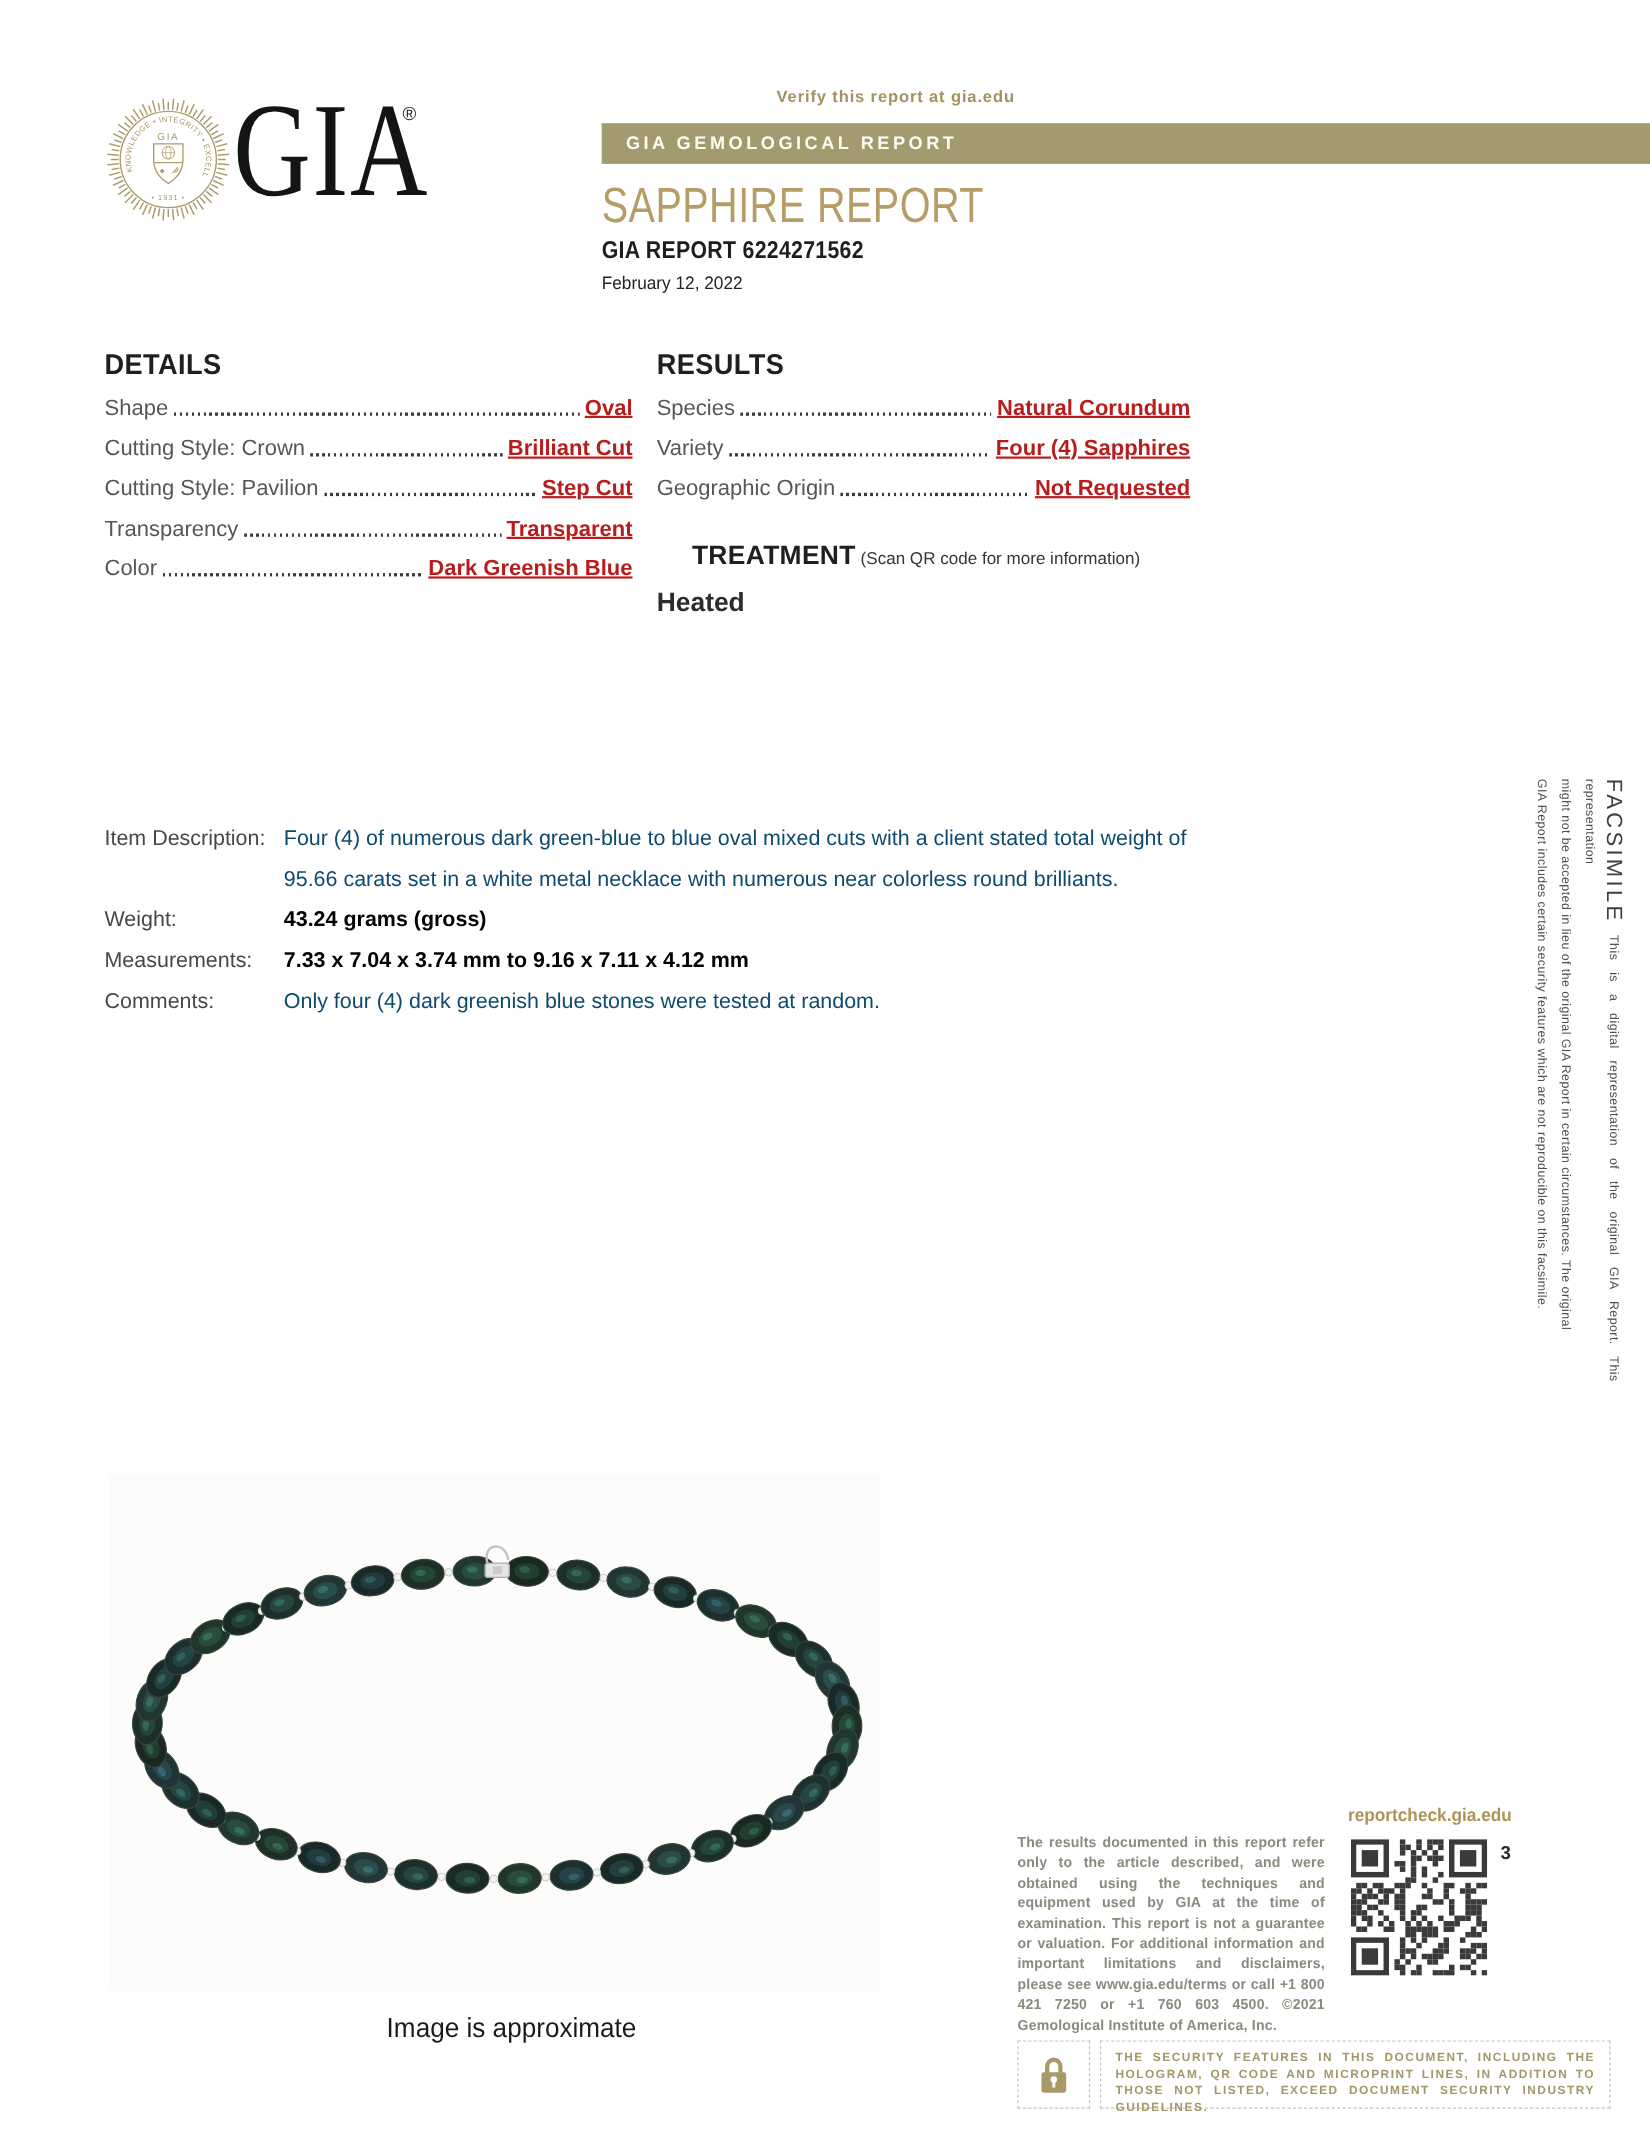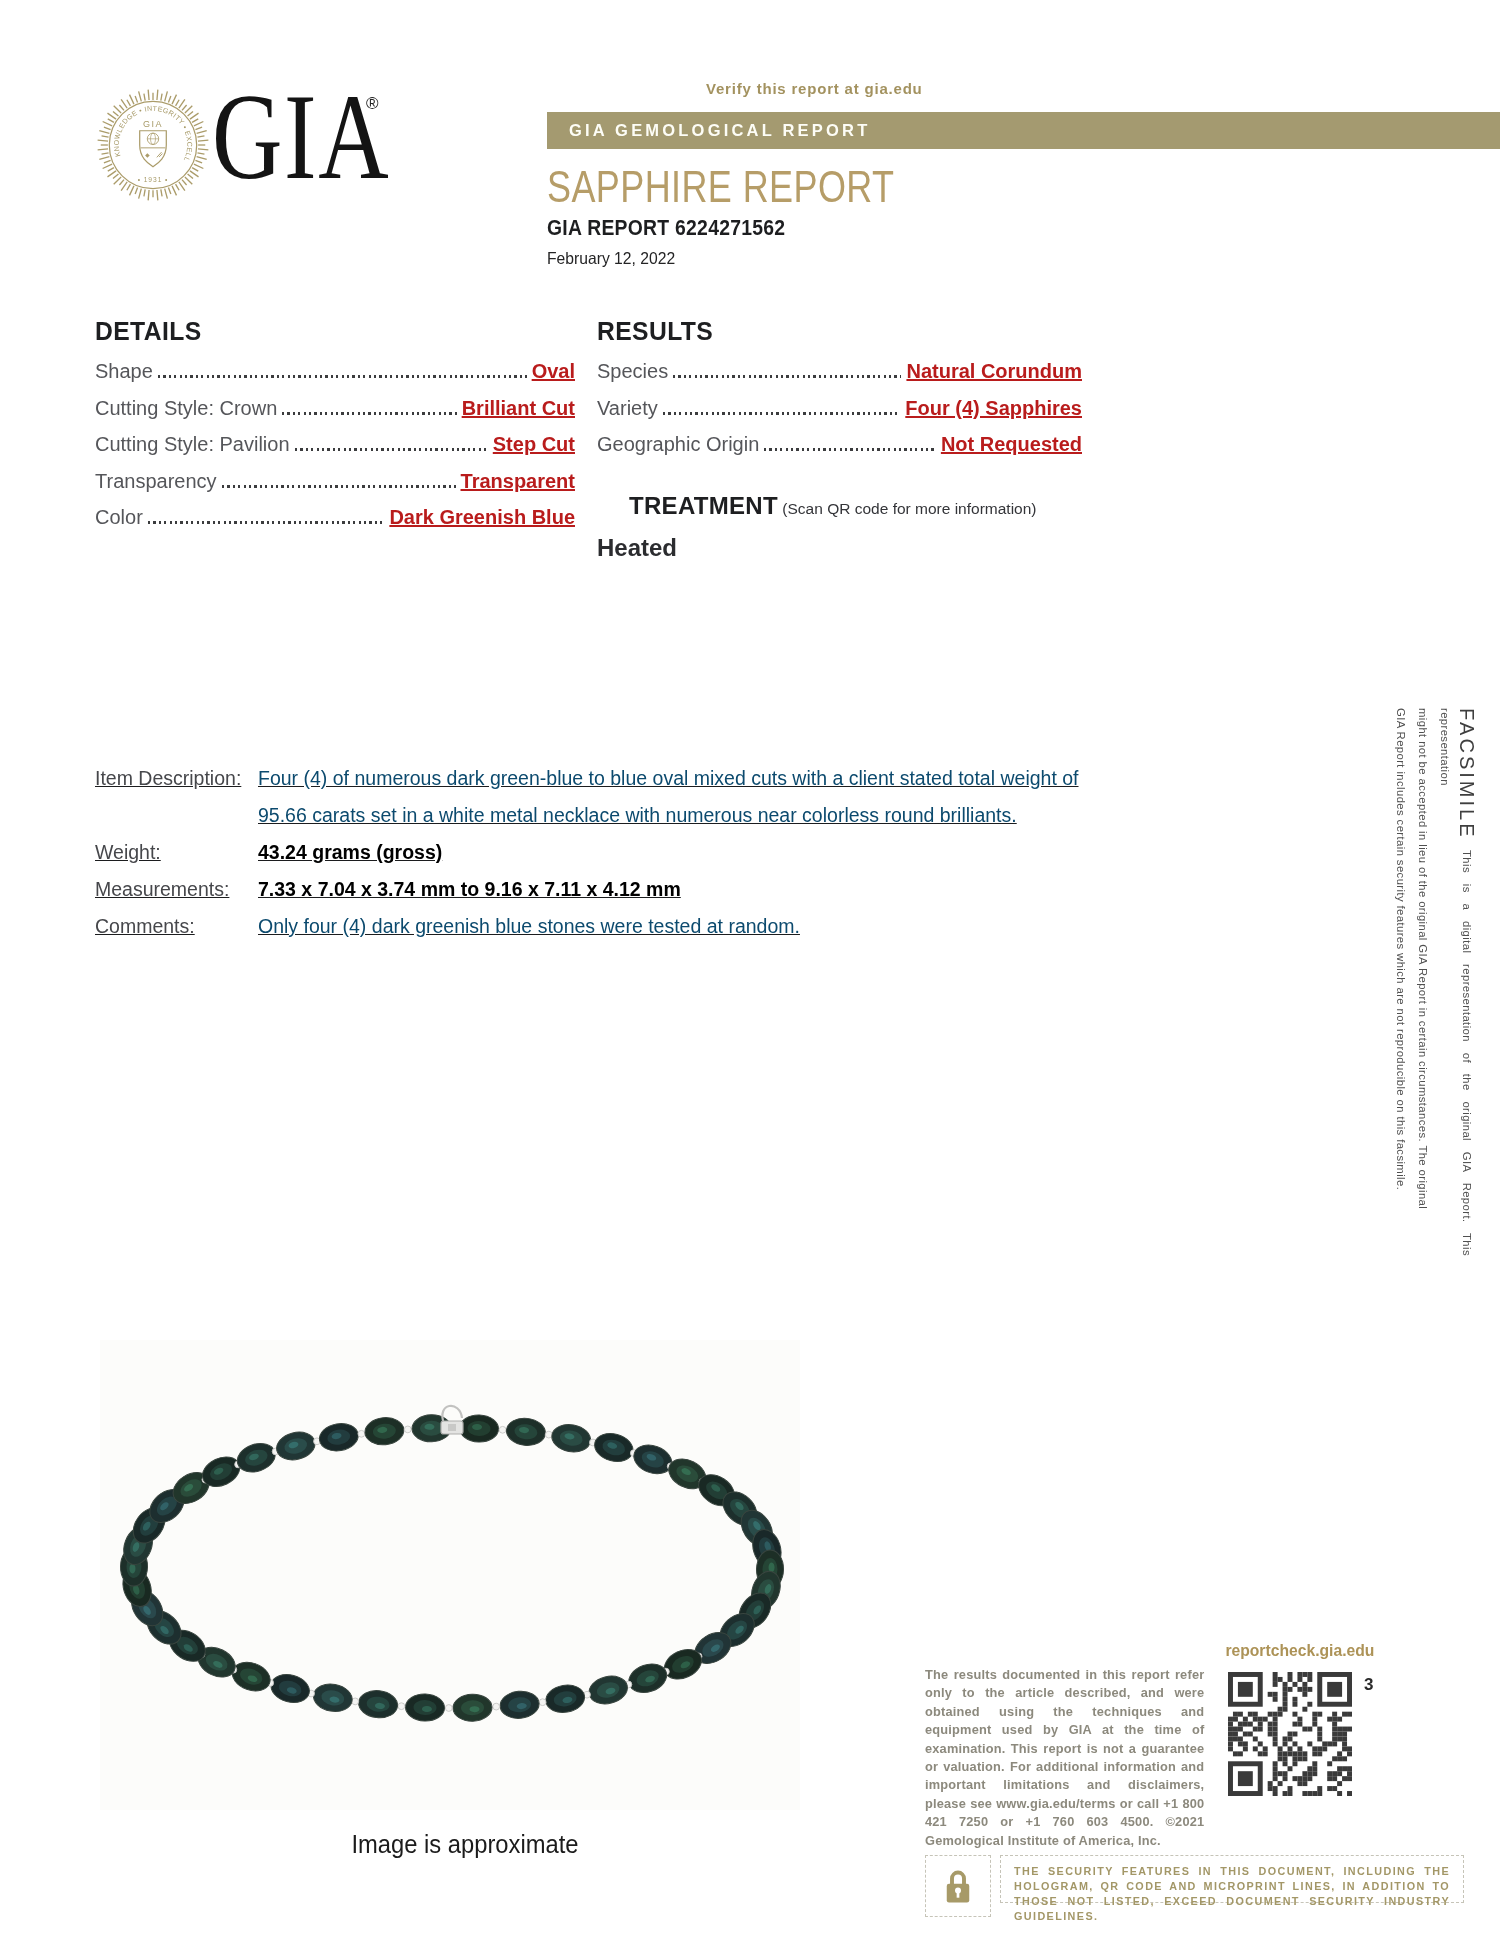--- a/index.html
+++ b/index.html
@@ -32,21 +32,21 @@
   .spec-row .dots{flex:1 1 auto;height:3px;margin:0 5px 5px 5px;
         background-image:repeating-linear-gradient(to right,#3b3c3e 0 2.2px,transparent 2.2px 5.4px);}
   .spec-row .val{color:#b91c1c;font-weight:700;white-space:nowrap;text-decoration:underline;}
   .treatment{left:597px;top:492px;width:500px;}
   .treat-line{white-space:nowrap;}
   .treat-h{font-size:24px;font-weight:700;color:#1e1f21;letter-spacing:0.3px;margin-left:32px;}
   .treat-note{font-size:15.5px;color:#333438;}
   .treat-val{margin-top:14px;font-size:24px;color:#2b2c2f;font-weight:bold;}
 
   
-  .itemblock{left:95px;top:760px;width:995px;text-decoration:underline;}
+  .itemblock{left:95px;top:744px;width:995px;}
   .item-row{display:grid;grid-template-columns:163px 1fr;column-gap:0;line-height:37px;font-size:19.5px;}
   .item-row .ilbl{color:#46474b;}
   .item-row .ival{color:#0c4a6e;}
   .item-row.bold .ival{font-weight:700;color:#000000;}
 
   
   .facsimile{right:22px;top:708px;height:548px;writing-mode:vertical-rl;
              font-size:11.3px;color:#505050;line-height:22px;letter-spacing:0.4px;}
   .facsimile .fline{text-align:justify;height:548px;}
   .fac-title{font-size:20px;letter-spacing:3px;color:#3f3f3f;font-weight:400;}
@@ -58,21 +58,21 @@
 
   
   .reportcheck{left:1222px;top:1641px;width:136px;text-align:center;font-size:16.5px;color:#ad9357;font-weight:700;
                transform:scaleX(0.95);transform-origin:center top;}
   .disclaimer{left:925px;top:1666px;width:288px;font-size:13.2px;line-height:18.4px;color:#8c897d;
               text-align:justify;letter-spacing:0.2px;font-weight:700;transform:scaleX(0.97);transform-origin:left top;}
   .qr{left:1228px;top:1672px;width:124px;height:124px;}
   .pageno{left:1364px;top:1675px;font-size:17px;font-weight:700;color:#2a2a2a;}
   .security{left:925px;top:1855px;display:flex;align-items:stretch;}
   .lockbox{width:66px;height:62px;border:1.6px dashed #c6c4b8;display:flex;align-items:center;justify-content:center;box-sizing:border-box;}
-  .sec-textbox{width:464px;height:48px;border:1.6px dashed #c6c4b8;box-sizing:border-box;margin-left:9px;
+  .sec-textbox{width:464px;height:62px;border:1.6px dashed #c6c4b8;box-sizing:border-box;margin-left:9px;
                padding:8px 13px 0 13px;font-size:10.8px;letter-spacing:1.4px;line-height:15px;color:#a39767;
                text-align:justify;font-weight:700;}
 </style>
 </head>
 <body>
 
 <div class="page">
 
   <svg class="abs seal" viewBox="0 0 120 120">
     <g id="seal-burst" stroke="#ab9c6a" stroke-width="1.4">

